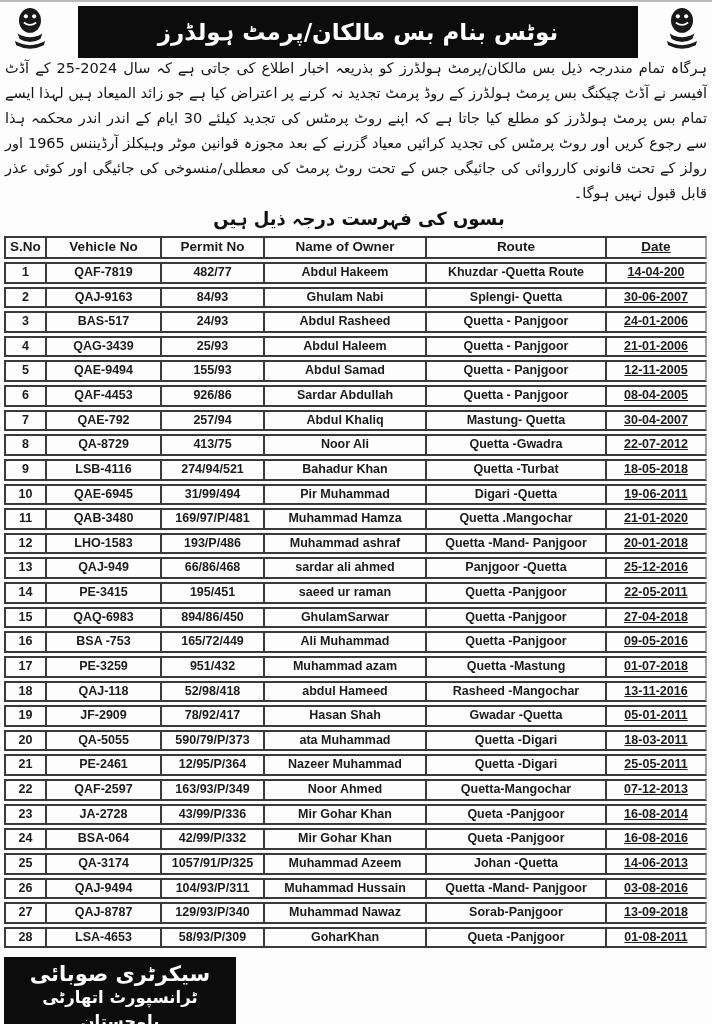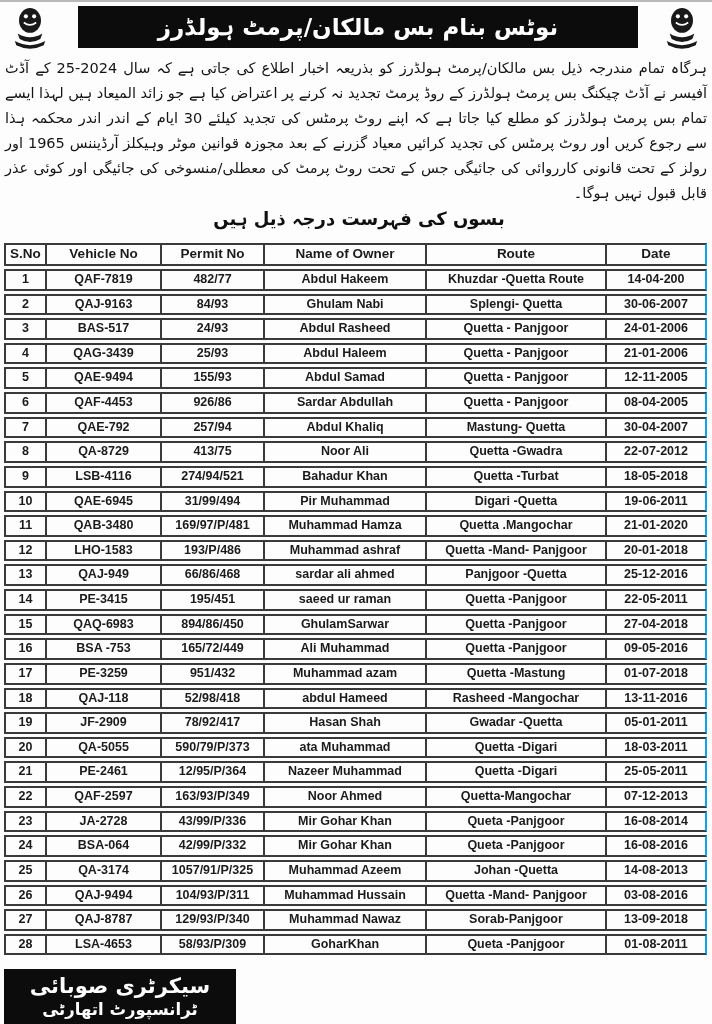--- a/index.html
+++ b/index.html
@@ -6,37 +6,37 @@
   html,body { background:#ffffff; }
   body { width:712px; font-family:"Liberation Sans", sans-serif; }
 
   .ad { position:relative; width:712px; height:1024px; overflow:hidden; background:#fdfdfd; }
   .top-edge { height:2px; background:#b9b9b9; width:100%; }
 
   
   .header-band { display:flex; align-items:flex-start; margin:3px 4px 0 4px; height:46px; }
   .emblem { width:52px; height:46px; flex:0 0 auto; display:flex; align-items:center; justify-content:center; }
   .emblem svg { width:46px; height:44px; }
-  .title-bar { flex:1 1 auto; background:#0c0c0c; color:#ffffff; height:42px; margin:1px 18px 0 22px;
+  .title-bar { flex:1 1 auto; background:#0c0c0c; color:#ffffff; height:52px; margin:1px 18px 0 22px;
                display:flex; align-items:center; justify-content:center; direction:rtl;
                font-family:"DejaVu Sans", sans-serif; font-weight:bold; font-size:23px; letter-spacing:.5px; }
 
   
   .urdu-par { direction:rtl; text-align:justify; margin:5px 5px 0 5px; color:#141414;
               font-family:"DejaVu Sans", sans-serif; font-size:14.5px; line-height:25px; }
   .list-heading { direction:rtl; text-align:center; font-family:"DejaVu Sans", sans-serif;
                   font-weight:bold; font-size:18px; color:#101010; margin:2px 0 3px 0;padding-left:6px; }
 
   
-  table.permits { width:703px; margin:11px 4px; border-collapse:separate; border-spacing:0 3px; table-layout:fixed; }
+  table.permits { width:703px; margin:4px 4px; border-collapse:separate; border-spacing:0 3px; table-layout:fixed; }
   .permits th, .permits td {
       border-top:2px solid #3a3a3a; border-bottom:2px solid #3a3a3a; border-left:2px solid #3a3a3a;
       font-weight:bold; color:#1b1b1b; text-align:center; vertical-align:middle;
       padding:1px 2px; font-size:12.5px; line-height:1.25; height:17px; overflow:hidden; white-space:nowrap; }
-  .permits th:last-child, .permits td:last-child { border-right:2px solid #0ea5e9; }
+  .permits th:last-child, .permits td:last-child { border-right:2px solid #a3a3a3;text-decoration:underline; }
   .permits th { font-size:13.5px; height:20px; }
 
   
   .footer-row { display:flex; justify-content:space-between; align-items:flex-end; margin:6px 4px 0 4px; }
   .sig-box { background:#0c0c0c; color:#ffffff; width:232px; padding:5px 8px 7px 8px; text-align:center;
              direction:rtl; font-family:"DejaVu Sans", sans-serif; font-weight:bold; }
   .sig-line1 { font-size:21px; line-height:24px; }
   .sig-line2 { font-size:16.5px; line-height:24px; }
 </style>
 </head>
@@ -285,21 +285,21 @@
       <td>Mir Gohar Khan</td>
       <td>Queta -Panjgoor</td>
       <td>16-08-2016</td>
     </tr>
         <tr>
       <td>25</td>
       <td>QA-3174</td>
       <td>1057/91/P/325</td>
       <td>Muhammad Azeem</td>
       <td>Johan -Quetta</td>
-      <td>14-08-2013</td>
+      <td>14-06-2013</td>
     </tr>
         <tr>
       <td>26</td>
       <td>QAJ-9494</td>
       <td>104/93/P/311</td>
       <td>Muhammad Hussain</td>
       <td>Quetta -Mand- Panjgoor</td>
       <td>03-08-2016</td>
     </tr>
         <tr>

